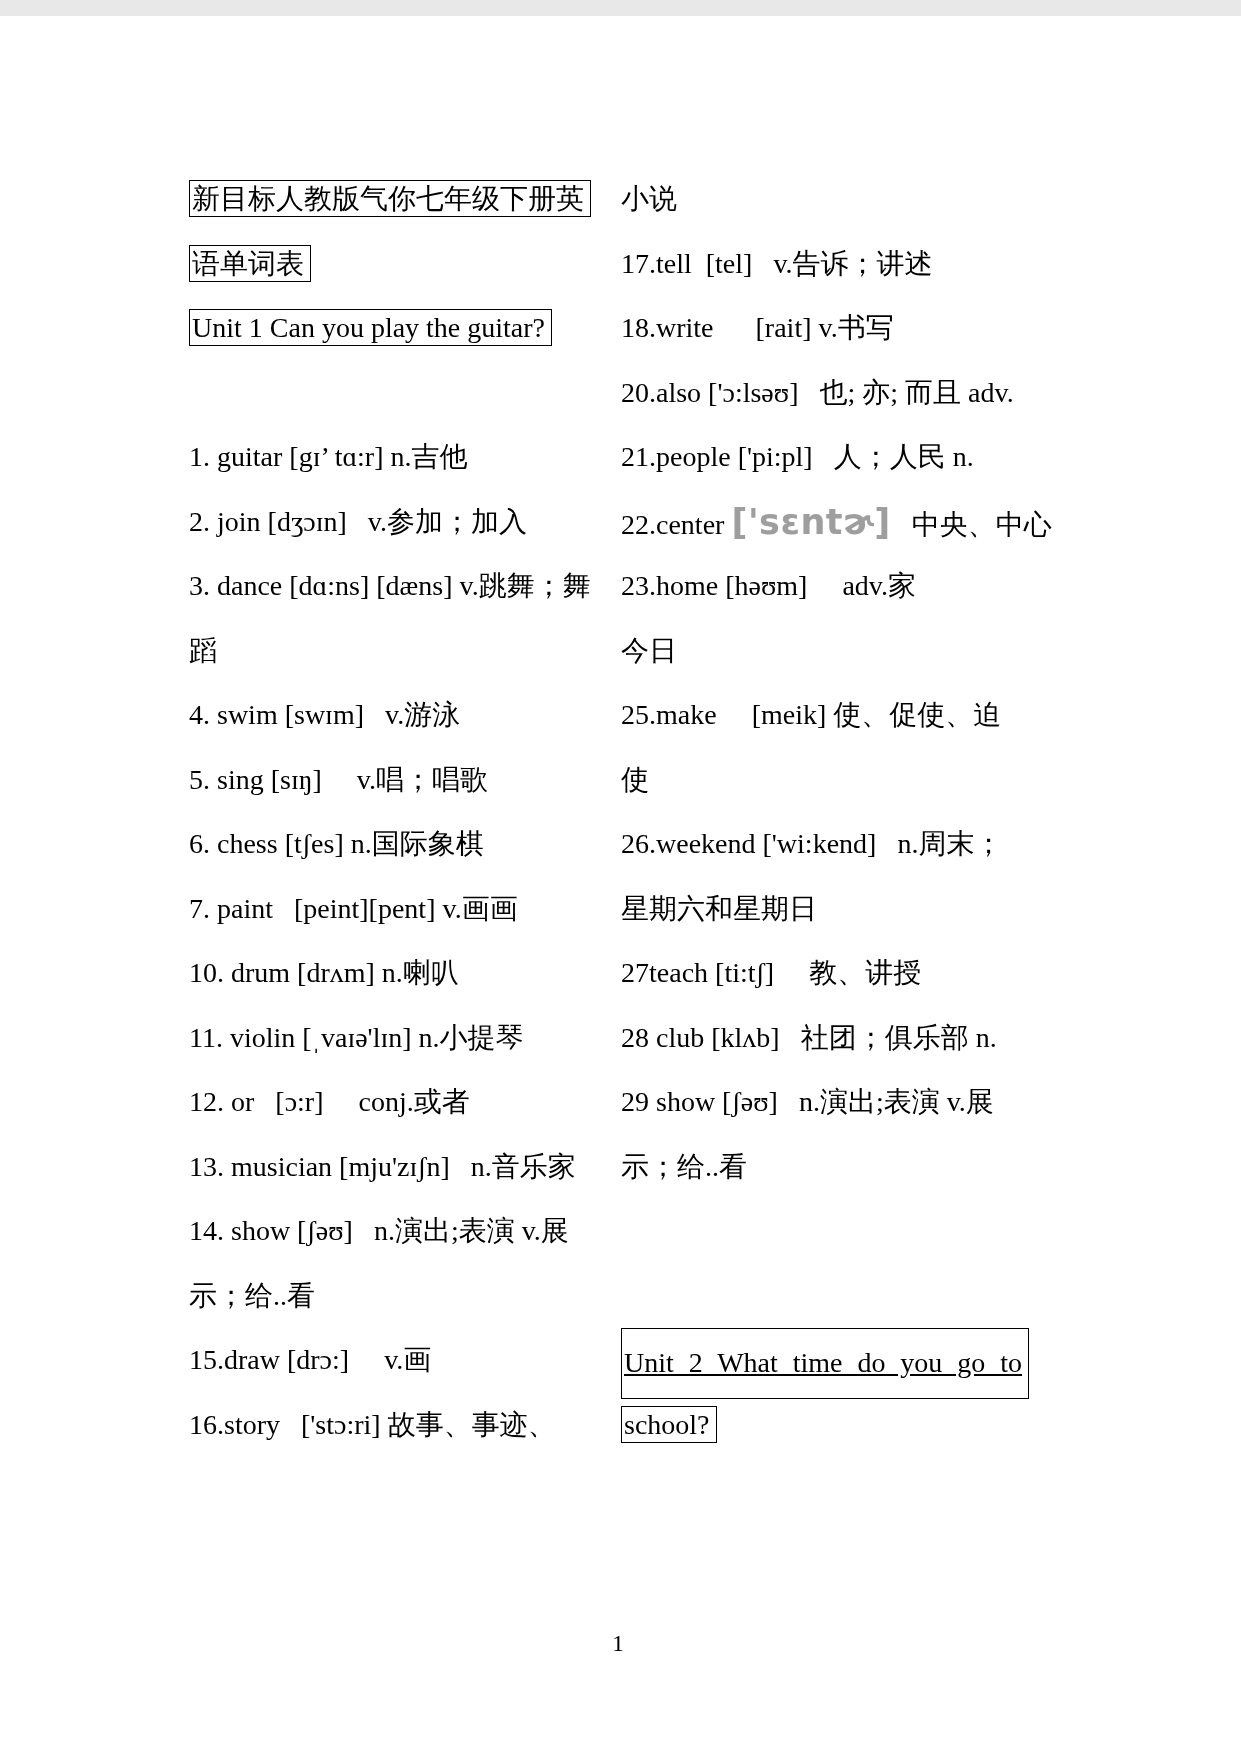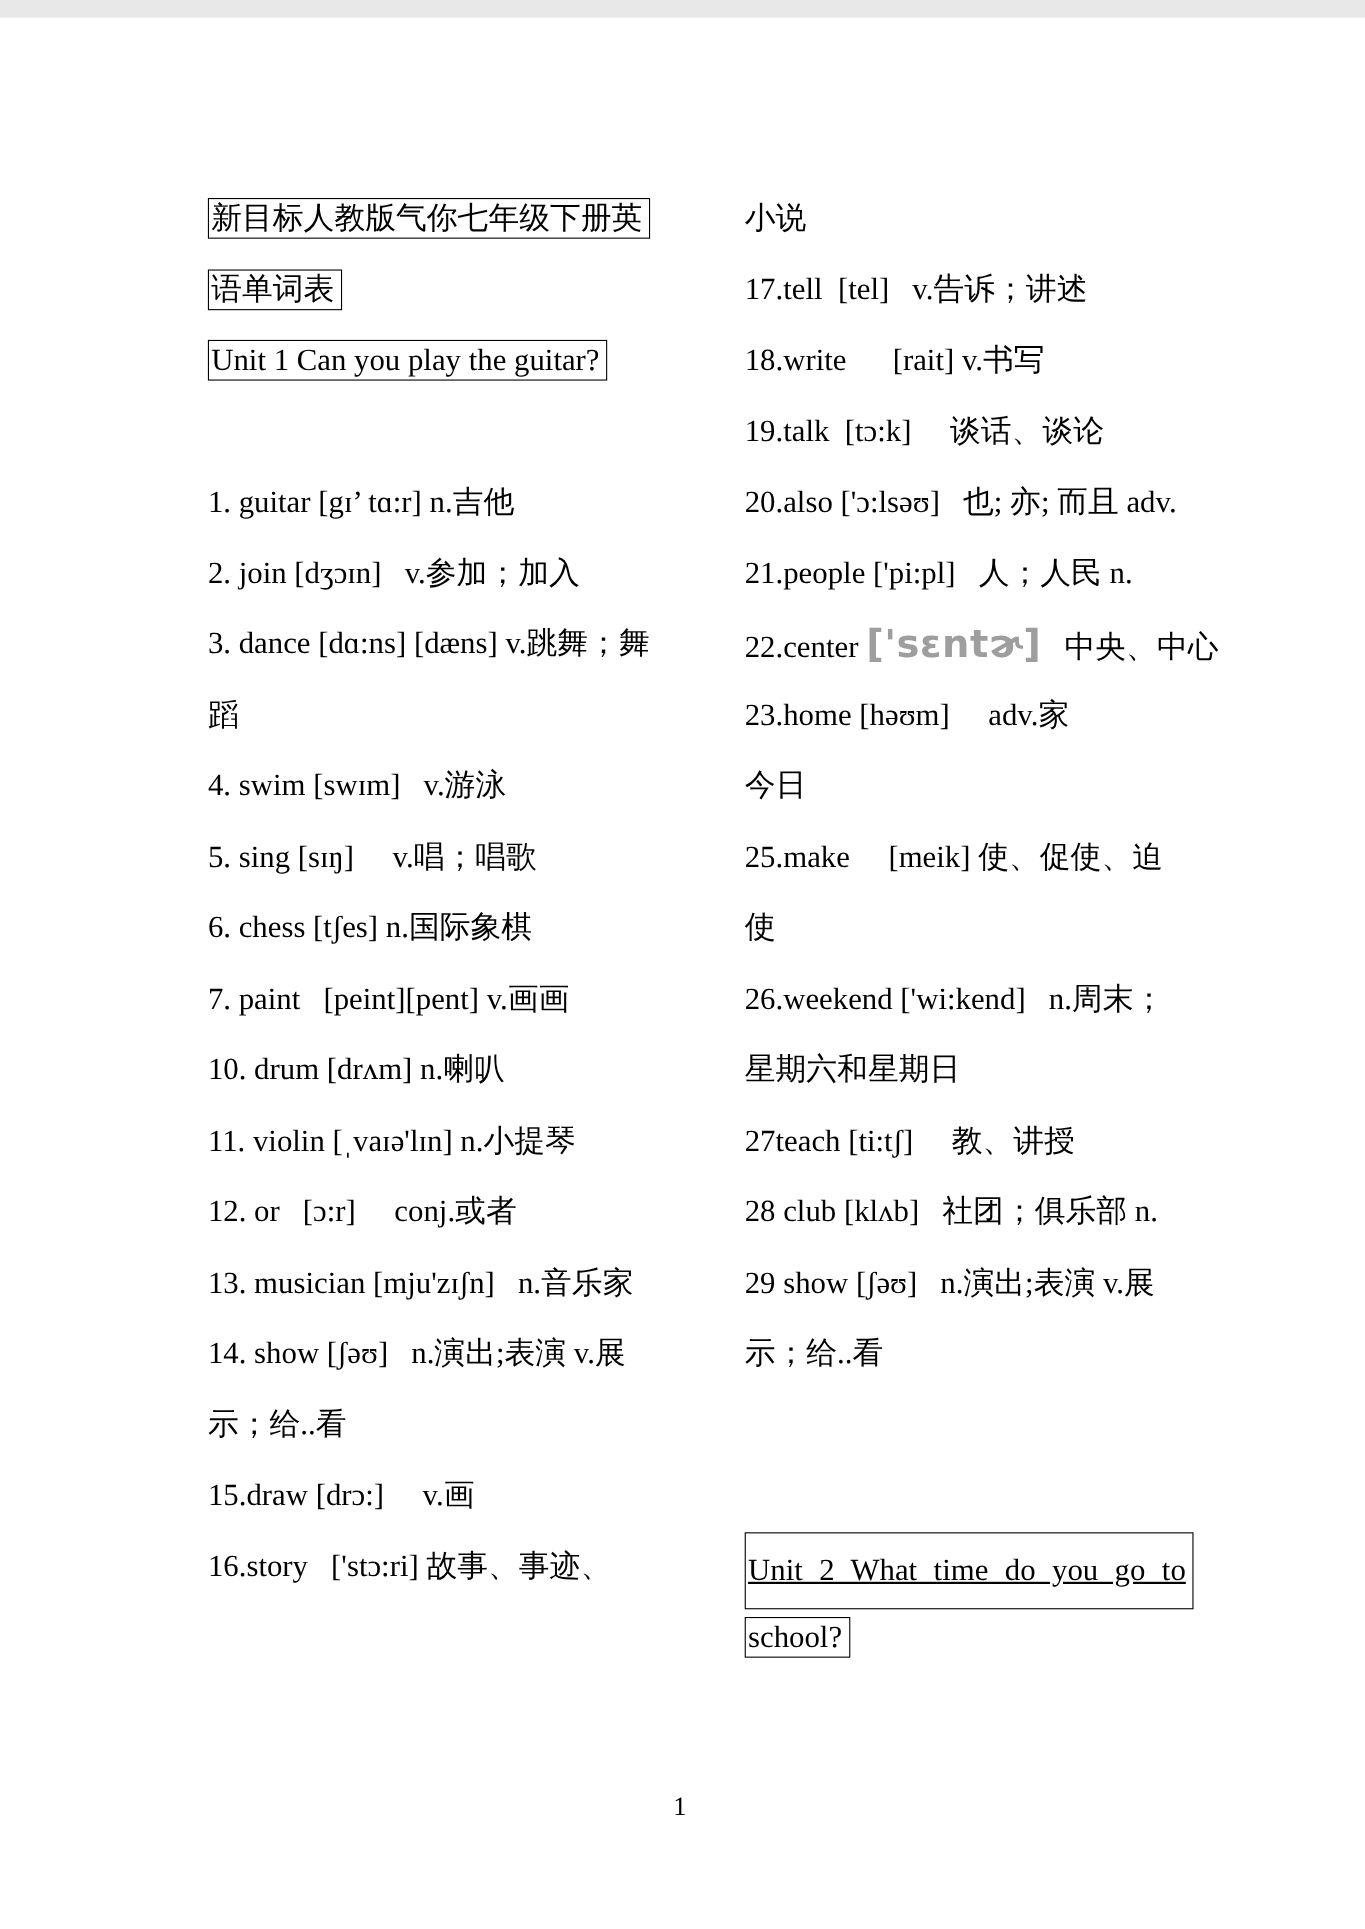--- a/index.html
+++ b/index.html
@@ -8,21 +8,21 @@
     width:1241px;height:1754px;
     margin:16px auto;
     background:#ffffff;
     font-family:"Liberation Serif","DejaVu Serif",serif;
     font-size:28px;
     color:#000;
     overflow:hidden;
   }
   .column{position:absolute;top:151px;}
   .col-left{left:189px;width:412px;}
-  .col-right{left:677px;width:408px;}
+  .col-right{left:621px;width:408px;}
   .line{height:64.5px;line-height:64.5px;}
   .line-text{white-space:pre;}
   .boxed{
     border:1.5px solid #000;
     padding:2px 6px 2px 2px;
   }
   .full{
     display:inline-block;
     width:100%;
     box-sizing:border-box;
@@ -67,21 +67,20 @@
       <div class="line"><span class="line-text">13. musician [mju'zɪʃn]   n.音乐家</span></div>
       <div class="line"><span class="line-text">14. show [ʃəʊ]   n.演出;表演 v.展</span></div>
       <div class="line"><span class="line-text">示；给..看</span></div>
       <div class="line"><span class="line-text">15.draw [drɔ:]     v.画</span></div>
       <div class="line"><span class="line-text">16.story   ['stɔ:ri] 故事、事迹、</span></div>
     </div>
   <div class="column col-right" id="col-right">
       <div class="line"><span class="line-text">小说</span></div>
       <div class="line"><span class="line-text">17.tell  [tel]   v.告诉；讲述</span></div>
       <div class="line"><span class="line-text">18.write      [rait] v.书写</span></div>
-      <div class="line"><span class="line-text">19.talk  [tɔ:k]     谈话、谈论</span></div>
       <div class="line"><span class="line-text">20.also ['ɔ:lsəʊ]   也; 亦; 而且 adv.</span></div>
       <div class="line"><span class="line-text">21.people ['pi:pl]   人；人民 n.</span></div>
       <div class="line"><span class="line-text"><span>22.center </span><span class="phonetic-gray" style="color: rgb(158, 158, 158);">['sɛntɚ]</span><span>   中央、中心</span></span></div>
       <div class="line"><span class="line-text">23.home [həʊm]     adv.家</span></div>
       <div class="line"><span class="line-text">今日</span></div>
       <div class="line"><span class="line-text">25.make     [meik] 使、促使、迫</span></div>
       <div class="line"><span class="line-text">使</span></div>
       <div class="line"><span class="line-text">26.weekend ['wi:kend]   n.周末；</span></div>
       <div class="line"><span class="line-text">星期六和星期日</span></div>
       <div class="line"><span class="line-text">27teach [ti:tʃ]     教、讲授</span></div>

